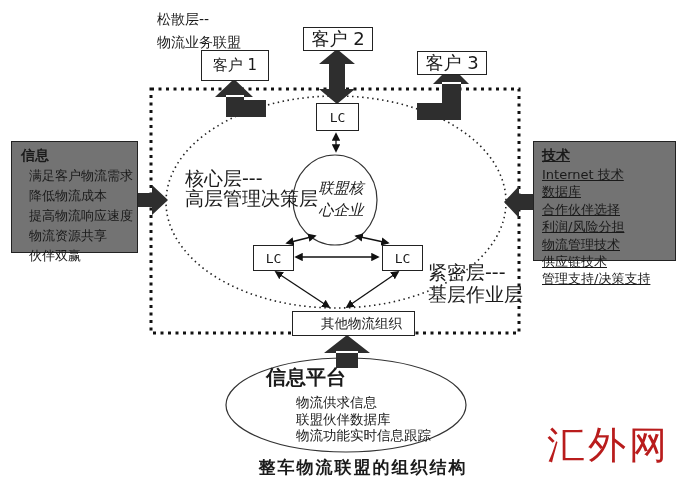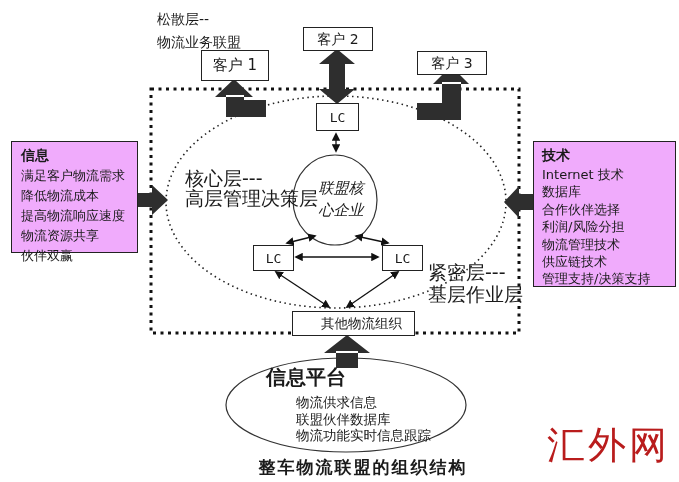--- a/index.html
+++ b/index.html
@@ -5,33 +5,33 @@
   html,body{margin:0;padding:0;background:#ffffff;}
   #stage{
     position:relative;width:679px;height:482px;background:#ffffff;
     font-family:"DejaVu Sans","Liberation Sans",sans-serif;color:#1a1a1a;
     overflow:hidden;
   }
   #connectors{position:absolute;left:0;top:0;z-index:1;}
   .node-box{
     position:absolute;z-index:3;background:#ffffff;border:1px solid #222;
     display:flex;align-items:center;justify-content:center;
-    font-size:14px;line-height:1;white-space:nowrap;
+    font-size:18px;line-height:1;white-space:nowrap;
   }
   .lc{font-family:"DejaVu Sans Mono","Liberation Mono",monospace;font-size:13px;}
   .panel{
-    position:absolute;z-index:3;background:#f0abfc;border:1px solid #222;
+    position:absolute;z-index:3;background:#737373;border:1px solid #222;
     box-sizing:border-box;
   }
   .panel .ttl{font-weight:bold;font-size:14px;margin:0 0 1px 0;}
   .panel ul{list-style:none;margin:0;padding:0;}
   .layer-label{position:absolute;z-index:4;font-size:19px;line-height:20px;white-space:nowrap;}
   #info-panel{left:11px;top:141px;width:127px;height:112px;padding:5px 0 0 9px;}
-  #info-panel li{font-size:13px;line-height:20px;white-space:nowrap;}
-  #tech-panel{left:533px;top:141px;width:143px;height:146px;padding:5px 0 10px 8px;}
+  #info-panel li{font-size:13px;line-height:20px;white-space:nowrap;margin-left:8px;}
+  #tech-panel{left:533px;top:141px;width:143px;height:120px;padding:5px 0 10px 8px;text-decoration:underline;}
   #tech-panel li{font-size:13px;line-height:17.4px;white-space:nowrap;}
   #core-label{
     position:absolute;z-index:3;left:293px;top:177px;width:96px;
     text-align:center;font-size:15px;line-height:22px;font-style:italic;
   }
   #platform-label{position:absolute;z-index:3;left:266px;top:364px;}
   #platform-label .ttl{font-weight:bold;font-size:20px;margin-bottom:3px;}
   #platform-label li{font-size:13.5px;line-height:16.5px;margin-left:30px;white-space:nowrap;}
   #platform-label ul{list-style:none;margin:0;padding:0;}
   #caption{

